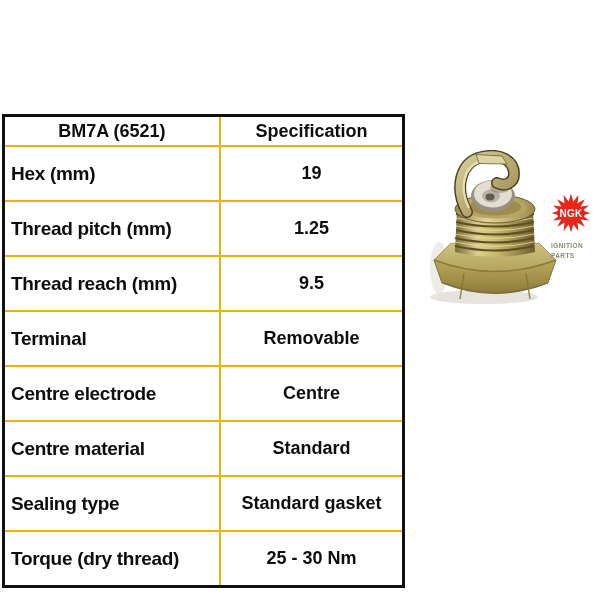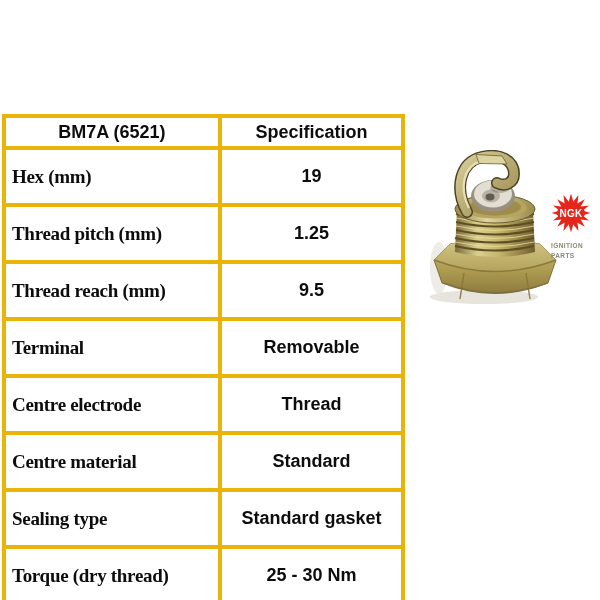--- a/index.html
+++ b/index.html
@@ -7,26 +7,26 @@
     position:relative;width:600px;height:600px;background:#ffffff;overflow:hidden;
     font-family:"Liberation Sans",sans-serif;
   }
   
   .spec-table{
     position:absolute;left:2px;top:114px;width:403px;height:374px;
     border-collapse:collapse;table-layout:fixed;
     border:3px solid #111;
   }
   .spec-table th,.spec-table td{
-    border:4px solid #eab308;
+    border:2px solid #eab308;
     color:#0d0d0d;font-weight:bold;vertical-align:middle;
     overflow:hidden;white-space:nowrap;
   }
   .spec-table th{font-size:18px;text-align:center;height:28px;padding:0 2px;}
-  .spec-table td.lbl{font-size:19px;letter-spacing:-0.3px;text-align:left;padding:0 2px 0 6px;font-family:Liberation Serif, serif;}
+  .spec-table td.lbl{font-size:19px;letter-spacing:-0.3px;text-align:left;padding:0 2px 0 6px;}
   .spec-table td.val{font-size:18px;text-align:center;padding:16px 2px;}
   col.c1{width:54.1%;}
   col.c2{width:45.9%;}
   
   .product{position:absolute;left:430px;top:150px;width:170px;height:160px;}
   .plug{position:absolute;left:0;top:0;width:130px;height:155px;display:block;}
   .brand{position:absolute;left:121px;top:42px;width:40px;text-align:left;}
   .ngk-logo{width:40px;height:44px;display:block;margin:0 auto;}
   .tagline{
     margin-top:5px;font-size:6.5px;font-weight:bold;line-height:1.5;
@@ -59,21 +59,21 @@
       <tr>
         <td class="lbl">Thread reach (mm)</td>
         <td class="val">9.5</td>
       </tr>
       <tr>
         <td class="lbl">Terminal</td>
         <td class="val">Removable</td>
       </tr>
       <tr>
         <td class="lbl">Centre electrode</td>
-        <td class="val">Thread</td>
+        <td class="val">Centre</td>
       </tr>
       <tr>
         <td class="lbl">Centre material</td>
         <td class="val">Standard</td>
       </tr>
       <tr>
         <td class="lbl">Sealing type</td>
         <td class="val">Standard gasket</td>
       </tr>
       <tr>

